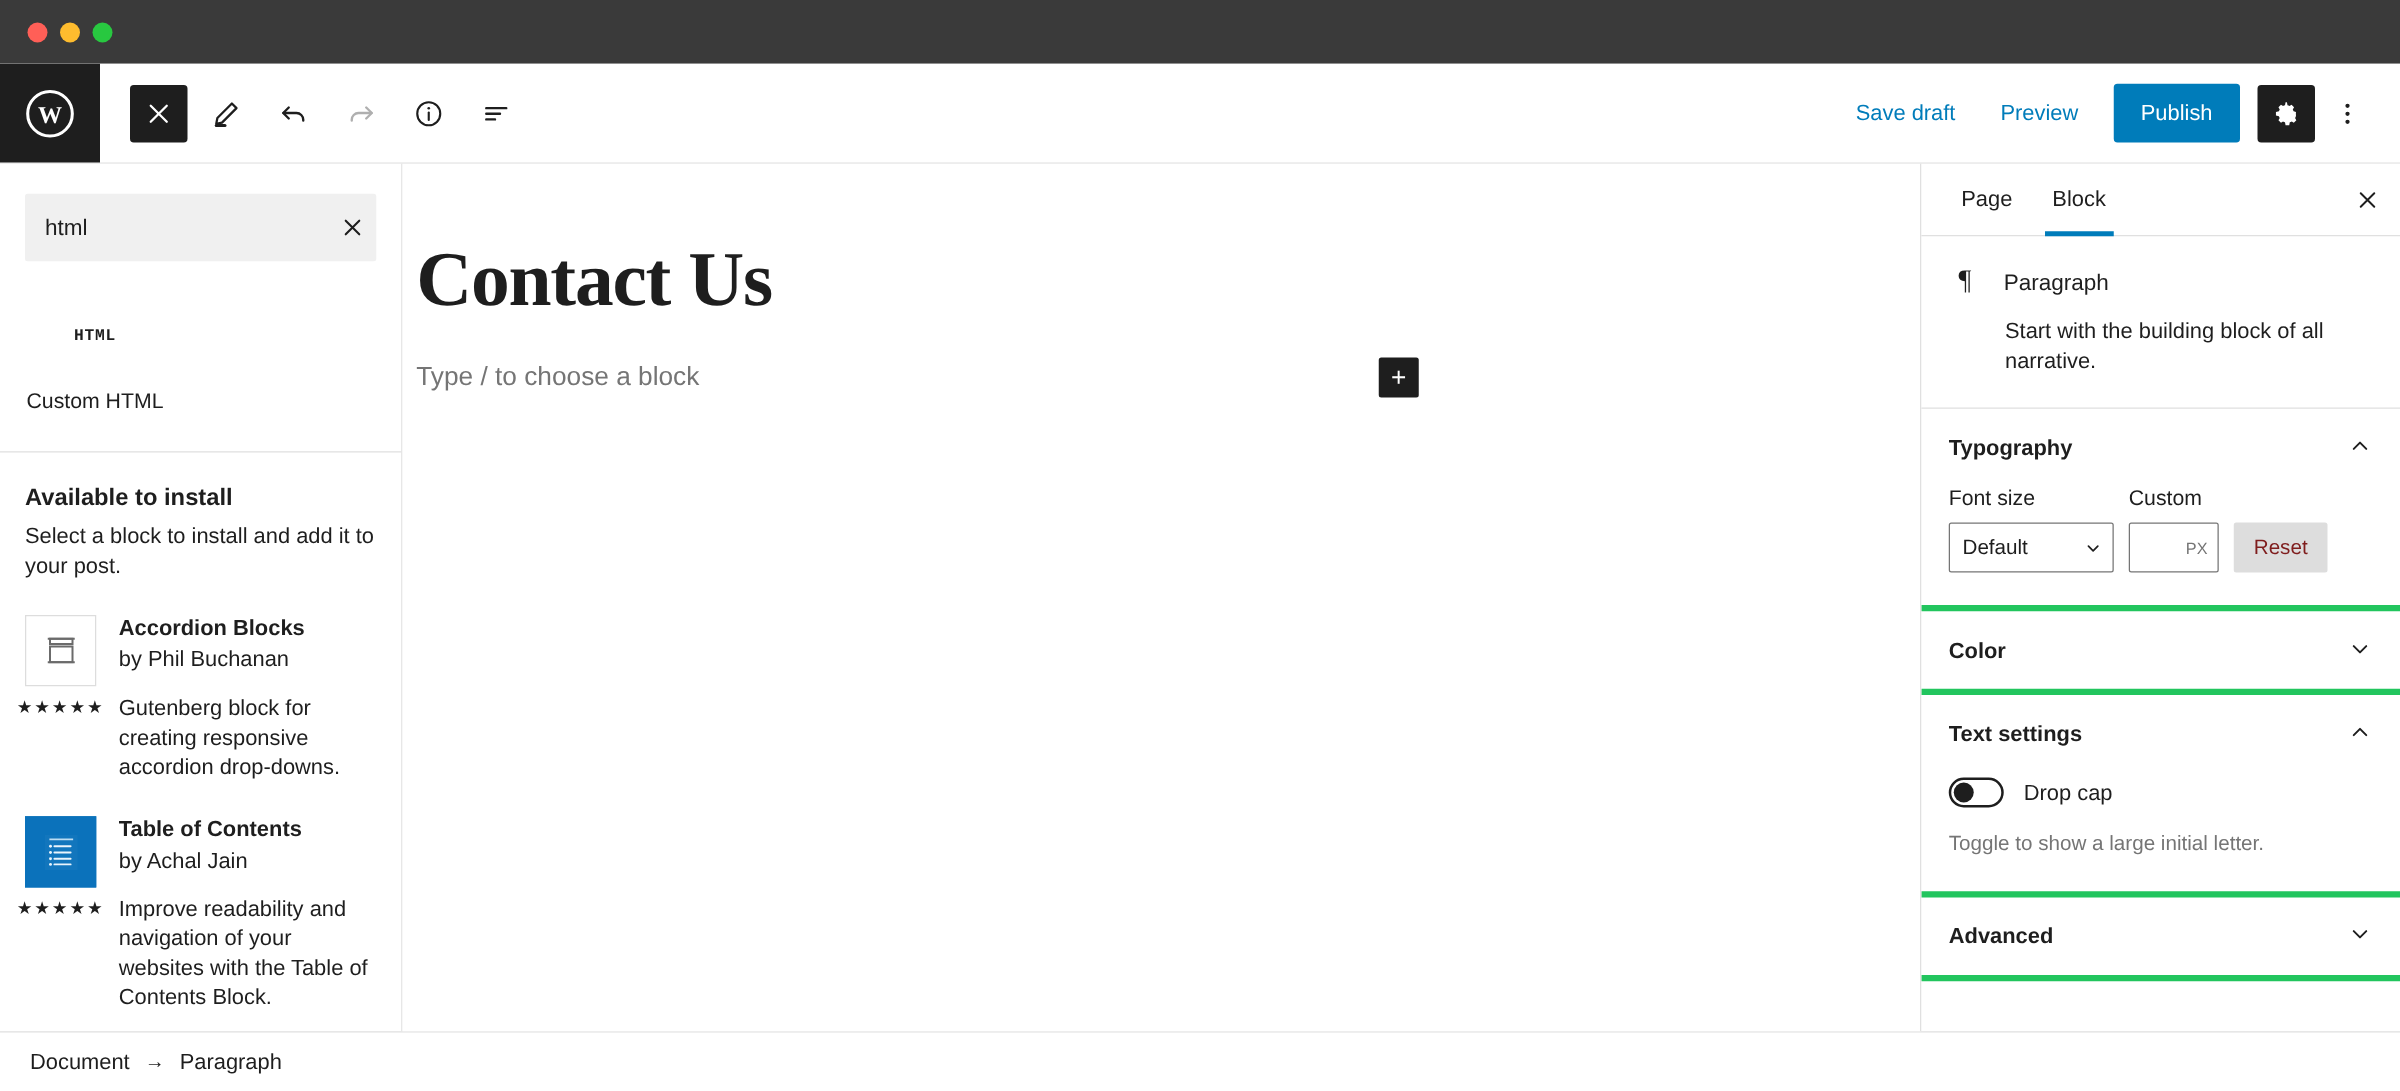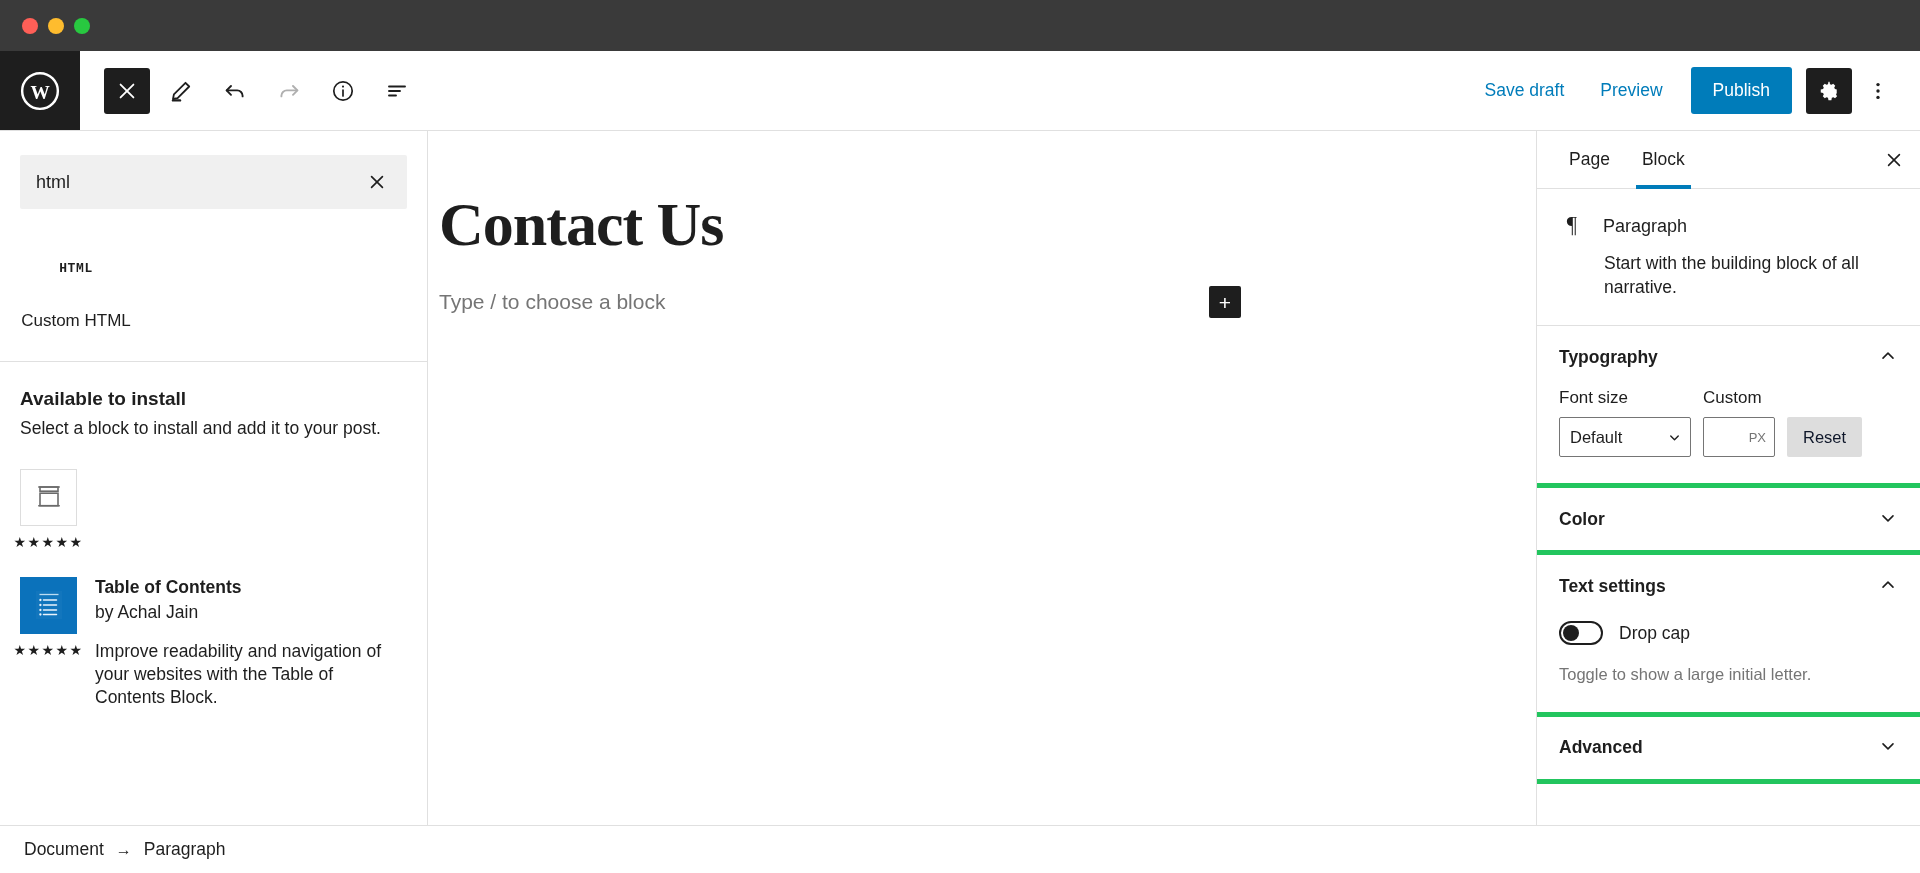--- a/index.html
+++ b/index.html
@@ -54,21 +54,21 @@
   .kebab-btn {
     width: 40px; height: 46px; display: flex; align-items: center; justify-content: center;
     background: none; border: none; cursor: pointer; margin-left: 6px;
   }
 
   
   .body-row { flex: 1; display: flex; min-height: 0; }
 
   
   .inserter {
-    width: 428px; flex: none; border-right: 1px solid #e0e0e0;
+    width: 322px; flex: none; border-right: 1px solid #e0e0e0;
     display: flex; flex-direction: column; background: #fff; min-height: 0;
   }
   .search-wrap { padding: 24px 20px 0 20px; flex: none; }
   .search-box {
     background: #f0f0f0; border-radius: 2px; height: 54px;
     display: flex; align-items: center; padding: 0 16px;
   }
   .search-box input {
     flex: 1; border: none; background: transparent; outline: none;
     font-size: 18px; color: #1e1e1e; font-family: inherit;
@@ -160,21 +160,21 @@
     background: #fff; font-size: 16.5px; color: #1e1e1e; padding: 0 30px 0 10px;
     appearance: none; font-family: inherit; cursor: pointer;
   }
   .fs-chev { position: absolute; right: 9px; top: 13px; pointer-events: none; }
   .fs-custom-input {
     width: 72px; height: 40px; border: 1px solid #757575; border-radius: 2px; background: #fff;
     display: flex; align-items: center; justify-content: flex-end; padding-right: 8px; padding-left: 40px;
   }
   .fs-px { font-size: 13px; color: #757575; }
   .fs-reset {
-    height: 40px; padding: 0 16px; background: #ddd; color: #0f172a; border: none;
+    height: 40px; padding: 0 16px; background: #ddd; color: #7f1d1d; border: none;
     border-radius: 2px; font-size: 16.5px; cursor: default; font-family: inherit;
   }
 
   .toggle-row { display: flex; align-items: center; gap: 16px; padding-top: 4px; }
   .toggle {
     width: 44px; height: 24px; border-radius: 12px; border: 2px solid #1e1e1e;
     background: #fff; position: relative; cursor: pointer; flex: none;
   }
   .toggle-knob {
     position: absolute; width: 16px; height: 16px; border-radius: 50%; background: #1e1e1e;
@@ -302,20 +302,25 @@
         <div class="plugin-item">
           <div class="plugin-left">
             <div class="plugin-icon">
               <svg width="36" height="36" viewBox="0 0 36 36" fill="none" stroke="#6b6b6b" stroke-width="1.6">
                 <rect x="9" y="8" width="18" height="4.2"></rect>
                 <rect x="9" y="14.2" width="18" height="12.5"></rect>
                 <path d="M7.2 8h21.6M7.2 26.7h21.6" stroke-width="1.6"></path>
               </svg>
             </div>
             <div class="stars">★★★★★</div>
+          </div>
+          <div class="plugin-body">
+            <div class="plugin-name">Accordion Blocks</div>
+            <div class="plugin-author">by Phil Buchanan</div>
+            <div class="plugin-desc">Gutenberg block for creating responsive accordion drop-downs.</div>
           </div>
         </div>
 
         <div class="plugin-item">
           <div class="plugin-left">
             <div class="plugin-icon blue">
               <svg width="40" height="40" viewBox="0 0 40 40" fill="none">
                 <rect x="7" y="6" width="26" height="28" fill="#1276bd"></rect>
                 <path d="M10.5 9.5h19" stroke="#bcdcf2" stroke-width="1.3"></path>
                 <g stroke="#eaf4fc" stroke-width="1.5" stroke-linecap="round">

